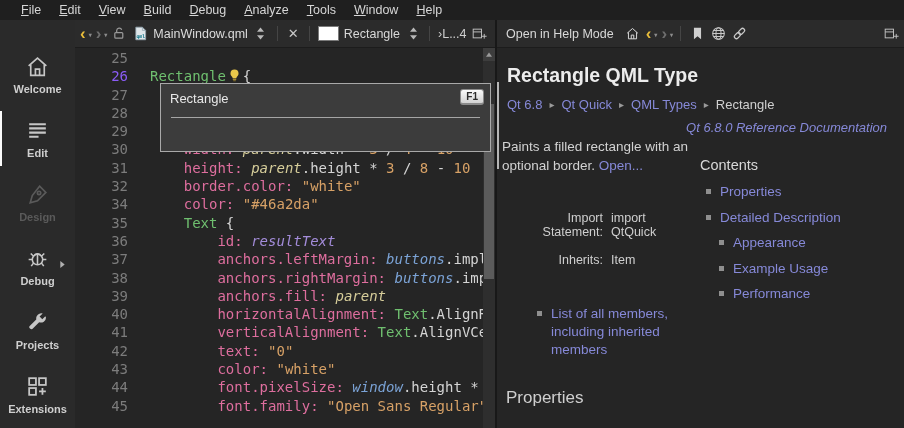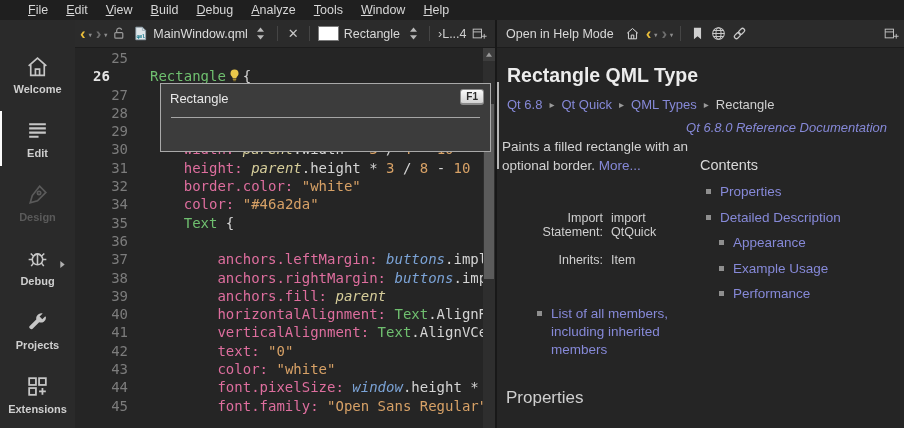--- a/index.html
+++ b/index.html
@@ -1,20 +1,20 @@
 <!DOCTYPE html>
 <html style="--link: #8689d8; --code-property: #de6e9e; --code-type: #6fbf6f; --code-string: #d7a166; --code-number: #d7a166; --code-keyword: #d6cd9a; --code-id: #a38cd9; --code-ref: #7ba3d6; --accent-gold: #e9bd3a;"><head>
 <meta charset="utf-8">
 <style>
   html,body{margin:0;padding:0;background:#111;}
   #app{position:relative;width:904px;height:428px;background:#262626;overflow:hidden;
        font-family:"Liberation Sans",sans-serif;-webkit-font-smoothing:antialiased;}
   
   .menubar{position:absolute;left:0;top:0;right:0;height:20px;background:#1f1f1f;
-           display:flex;align-items:center;padding-left:19px;z-index:6;}
+           display:flex;align-items:center;padding-left:12px;z-index:6;}
   .menu-item{color:#d6d6d6;font-size:12.5px;padding:0 9px;line-height:20px;cursor:default;}
   .menu-item u{text-decoration:underline;}
   
   .sidebar{position:absolute;left:0;top:20px;width:75px;bottom:0;background:#2a2a2a;
            display:flex;flex-direction:column;align-items:center;padding-top:34px;gap:23px;z-index:5;}
   .side-item{position:relative;width:75px;height:43px;display:flex;flex-direction:column;
              align-items:center;gap:4px;color:#c6c6c6;cursor:default;}
   .side-item .icon{width:25px;height:25px;display:block;}
   .side-item .icon svg{width:100%;height:100%;}
   .side-item .lbl{font-size:11px;font-weight:bold;color:#cfcfcf;}
@@ -38,21 +38,21 @@
   .swatch{width:19px;height:13px;background:#ffffff;border:1px solid #7a7a7a;flex:none;}
   .cursorpos{color:#cfcfcf;}
   .spacer{flex:1;}
   
   .editor-col{position:absolute;left:75px;top:20px;width:420px;bottom:0;}
   .editor{position:absolute;top:28px;left:0;right:0;bottom:0;background:#252525;overflow:hidden;
           font-family:"DejaVu Sans Mono",monospace;font-size:14px;}
   .lines{padding-top:1px;}
   .cl{height:18.3px;line-height:18.3px;display:flex;white-space:pre;}
   .ln{width:53px;flex:none;text-align:right;color:#7c7c7c;}
-  .ln.cur{color:#e5e5e5;font-weight:bold;text-align:center;}
+  .ln.cur{color:#8b5cf6;font-weight:normal;}
   .code{margin-left:22px;flex:none;}
   .tok.plain{color:#d4d4d4;}
   .tok.prop{color:var(--code-property);}
   .tok.type{color:var(--code-type);}
   .tok.str{color:var(--code-string);}
   .tok.num{color:var(--code-number);}
   .tok.kw{color:var(--code-keyword);font-style:italic;}
   .tok.iddef{color:var(--code-id);font-style:italic;}
   .tok.idref{color:var(--code-ref);font-style:italic;margin-top:20px;}
   .bulb{display:inline-block;width:15px;height:15px;vertical-align:-2px;margin:0 1px;}
@@ -228,21 +228,21 @@
                   <rect x="6.4" y="13" width="3.2" height="1" rx="0.5" fill="#8a7428"></rect>
                 </svg></span><span class="tok plain">{</span></span></div>
           <div class="cl"><span class="ln">27</span><span class="code"></span></div>
           <div class="cl"><span class="ln">28</span><span class="code"></span></div>
           <div class="cl"><span class="ln">29</span><span class="code"></span></div>
           <div class="cl"><span class="ln">30</span><span class="code"><span class="tok plain">    </span><span class="tok prop">width:</span><span class="tok plain"> </span><span class="tok kw">parent</span><span class="tok plain">.width * </span><span class="tok num">3</span><span class="tok plain"> / </span><span class="tok num">4</span><span class="tok plain"> - </span><span class="tok num">10</span></span></div>
           <div class="cl"><span class="ln">31</span><span class="code"><span class="tok plain">    </span><span class="tok prop">height:</span><span class="tok plain"> </span><span class="tok kw">parent</span><span class="tok plain">.height * </span><span class="tok num">3</span><span class="tok plain"> / </span><span class="tok num">8</span><span class="tok plain"> - </span><span class="tok num">10</span></span></div>
           <div class="cl"><span class="ln">32</span><span class="code"><span class="tok plain">    </span><span class="tok prop">border.color:</span><span class="tok plain"> </span><span class="tok str">"white"</span></span></div>
           <div class="cl"><span class="ln">34</span><span class="code"><span class="tok plain">    </span><span class="tok prop">color:</span><span class="tok plain"> </span><span class="tok str">"#46a2da"</span></span></div>
           <div class="cl"><span class="ln">35</span><span class="code"><span class="tok plain">    </span><span class="tok type">Text</span><span class="tok plain"> {</span></span></div>
-          <div class="cl"><span class="ln">36</span></div>
+          <div class="cl"><span class="ln">36</span><span class="code"><span class="tok plain">        </span><span class="tok prop">id:</span><span class="tok plain"> </span><span class="tok iddef">resultText</span></span></div>
           <div class="cl"><span class="ln">37</span><span class="code"><span class="tok plain">        </span><span class="tok prop">anchors.leftMargin:</span><span class="tok plain"> </span><span class="tok idref">buttons</span><span class="tok plain">.implicitWidth</span></span></div>
           <div class="cl"><span class="ln">38</span><span class="code"><span class="tok plain">        </span><span class="tok prop">anchors.rightMargin:</span><span class="tok plain"> </span><span class="tok idref">buttons</span><span class="tok plain">.implicitWidth</span></span></div>
           <div class="cl"><span class="ln">39</span><span class="code"><span class="tok plain">        </span><span class="tok prop">anchors.fill:</span><span class="tok plain"> </span><span class="tok kw">parent</span></span></div>
           <div class="cl"><span class="ln">40</span><span class="code"><span class="tok plain">        </span><span class="tok prop">horizontalAlignment:</span><span class="tok plain"> </span><span class="tok type">Text</span><span class="tok plain">.AlignRight</span></span></div>
           <div class="cl"><span class="ln">41</span><span class="code"><span class="tok plain">        </span><span class="tok prop">verticalAlignment:</span><span class="tok plain"> </span><span class="tok type">Text</span><span class="tok plain">.AlignVCenter</span></span></div>
           <div class="cl"><span class="ln">42</span><span class="code"><span class="tok plain">        </span><span class="tok prop">text:</span><span class="tok plain"> </span><span class="tok str">"0"</span></span></div>
           <div class="cl"><span class="ln">43</span><span class="code"><span class="tok plain">        </span><span class="tok prop">color:</span><span class="tok plain"> </span><span class="tok str">"white"</span></span></div>
           <div class="cl"><span class="ln">44</span><span class="code"><span class="tok plain">        </span><span class="tok prop">font.pixelSize:</span><span class="tok plain"> </span><span class="tok idref">window</span><span class="tok plain">.height * </span><span class="tok num">3</span></span></div>
           <div class="cl"><span class="ln">45</span><span class="code"><span class="tok plain">        </span><span class="tok prop">font.family:</span><span class="tok plain"> </span><span class="tok str">"Open Sans Regular"</span></span></div>
         </div>
@@ -299,21 +299,21 @@
             <path d="M1.5 6 H12"></path>
             <path d="M15.5 8.5 V14.5 M12.5 11.5 H18.5"></path>
           </svg>
         </span>
     </div>
     <div class="help-body">
       <div class="focusline"></div>
       <h1 class="h-title">Rectangle QML Type</h1>
       <div class="crumbs"><span class="lnk crumb">Qt 6.8</span><span class="crumb-sep">▸</span><span class="lnk crumb">Qt Quick</span><span class="crumb-sep">▸</span><span class="lnk crumb">QML Types</span><span class="crumb-sep">▸</span><span class="crumb current">Rectangle</span></div>
       <div class="refdoc">Qt 6.8.0 Reference Documentation</div>
-      <div class="summary"><span>Paints a filled rectangle with an optional border.</span> <span class="lnk">More...</span></div>
+      <div class="summary"><span>Paints a filled rectangle with an optional border.</span> <span class="lnk">Open...</span></div>
       <div class="imports">
           <div class="imp-row">
             <span class="imp-label">Import Statement:</span>
             <span class="imp-value">import QtQuick</span>
           </div>
           <div class="imp-row">
             <span class="imp-label">Inherits:</span>
             <span class="imp-value lnk">Item</span>
           </div>
         </div>

